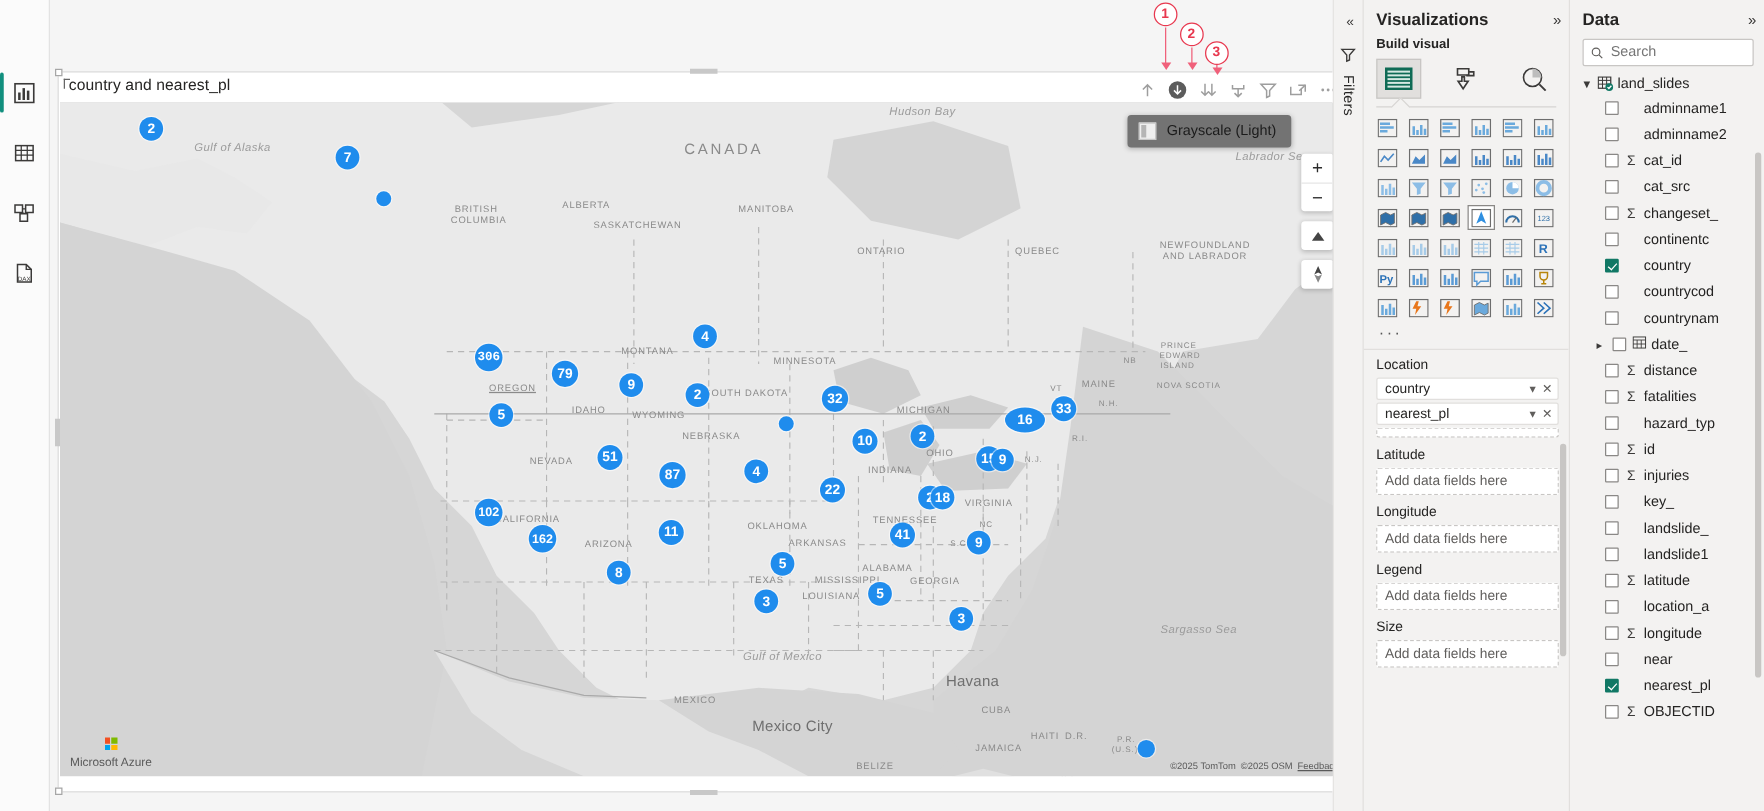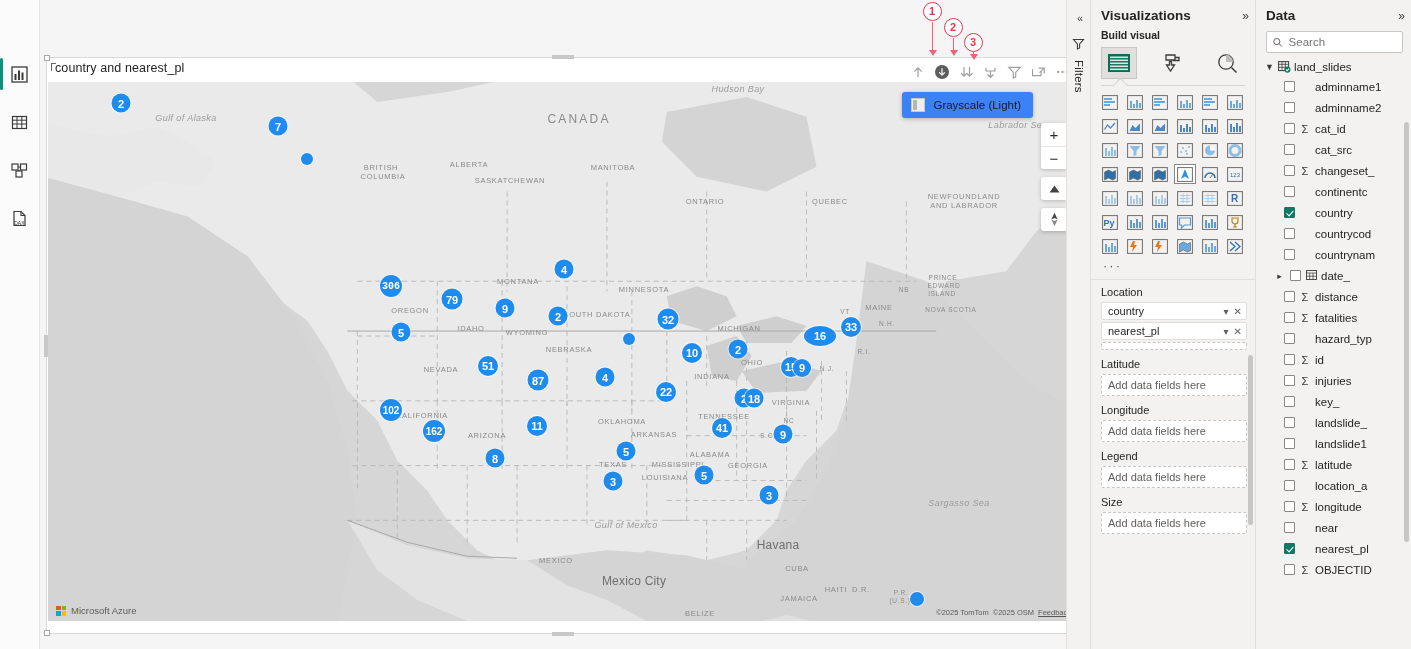--- a/index.html
+++ b/index.html
@@ -86,38 +86,38 @@
   .bubble {
     position: absolute; background: #1f8ced; color: #fff;
     border-radius: 50%; display: flex; align-items: center; justify-content: center;
     font-size: 11px; font-weight: 600; transform: translate(-50%,-50%);
     cursor: pointer; box-shadow: 0 0 0 1px rgba(255,255,255,.55);
   }
   .bubble.plain { font-size: 0; }
 
   .map-style-pill {
     position: absolute; right: 44px; top: 10px; height: 26px;
-    background: #3b82f6; border-radius: 3px; box-shadow: 0 1px 4px rgba(0,0,0,.25);
+    background: #737373; border-radius: 3px; box-shadow: 0 1px 4px rgba(0,0,0,.25);
     display: flex; align-items: center; gap: 8px; padding: 0 12px 0 9px;
     font-size: 11.5px; color: #1b1b1b; cursor: pointer;
   }
   .style-swatch { width: 14px; height: 14px; background:#efefef; border:1px solid #c8c8c8; position:relative; }
   .style-swatch::after { content:""; position:absolute; left:1px; top:1px; width:4px; height:10px; background:#b5b5b5;}
 
   .map-ctrls { position: absolute; right: 10px; top: 41px; width: 26px; }
   .map-ctrl-group { background:#fff; border-radius:3px; box-shadow:0 1px 4px rgba(0,0,0,.22); overflow:hidden; margin-bottom:8px;}
   .map-ctrl {
     width:26px; height:23px; display:flex; align-items:center; justify-content:center;
     font-size:15px; color:#2b2b2b; cursor:pointer;
   }
   .map-ctrl + .map-ctrl { border-top:1px solid #e6e6e6; }
 
   .azure-credit {
     position:absolute; left:8px; bottom:5px; display:flex; align-items:center; gap:5px;
-    font-size:9.5px; color:#5a5a5a;
+    font-size:9.5px; color:#5a5a5a;flex-direction:column;
   }
   .ms-logo { width:10px; height:10px; display:grid; grid-template-columns:1fr 1fr; grid-template-rows:1fr 1fr; gap:1px;}
   .ms-logo i { display:block; }
   .ms-logo i:nth-child(1){background:#f25022;} .ms-logo i:nth-child(2){background:#7fba00;}
   .ms-logo i:nth-child(3){background:#00a4ef;} .ms-logo i:nth-child(4){background:#ffb900;}
   .osm-credit { position:absolute; right:6px; bottom:4px; font-size:7.5px; color:#5a5a5a; display:flex; gap:4px;}
   .osm-credit .fb { text-decoration: underline; cursor:pointer; }
 
   
   .handle { position:absolute; background:#c8c8c8; }
@@ -404,21 +404,21 @@
             <div class="maplabel " style="left: 916px; top: 123px;">AND LABRADOR</div>
             <div class="maplabel " style="left: 470px; top: 199px;">MONTANA</div>
             <div class="maplabel " style="left: 596px; top: 207px;">MINNESOTA</div>
             <div class="maplabel small" style="left: 856px; top: 207px;">NB</div>
             <div class="maplabel small" style="left: 895px; top: 195px;">PRINCE</div>
             <div class="maplabel small" style="left: 896px; top: 203px;">EDWARD</div>
             <div class="maplabel small" style="left: 894px; top: 211px;">ISLAND</div>
             <div class="maplabel small" style="left: 903px; top: 227px;">NOVA SCOTIA</div>
             <div class="maplabel " style="left: 831px; top: 225px;">MAINE</div>
             <div class="maplabel small" style="left: 797px; top: 229px;">VT</div>
-            <div class="maplabel " style="left: 362px; top: 228px;">OREGON</div>
+            <div class="maplabel " style="left: 362px; top: 228px; text-decoration: underline;">OREGON</div>
             <div class="maplabel " style="left: 423px; top: 246px;">IDAHO</div>
             <div class="maplabel " style="left: 479px; top: 250px;">WYOMING</div>
             <div class="maplabel " style="left: 549px; top: 232px;">SOUTH DAKOTA</div>
             <div class="maplabel " style="left: 691px; top: 246px;">MICHIGAN</div>
             <div class="maplabel small" style="left: 839px; top: 241px;">N.H.</div>
             <div class="maplabel " style="left: 521px; top: 267px;">NEBRASKA</div>
             <div class="maplabel " style="left: 393px; top: 287px;">NEVADA</div>
             <div class="maplabel " style="left: 704px; top: 280px;">OHIO</div>
             <div class="maplabel small" style="left: 816px; top: 269px;">R.I.</div>
             <div class="maplabel small" style="left: 779px; top: 286px;">N.J.</div>

